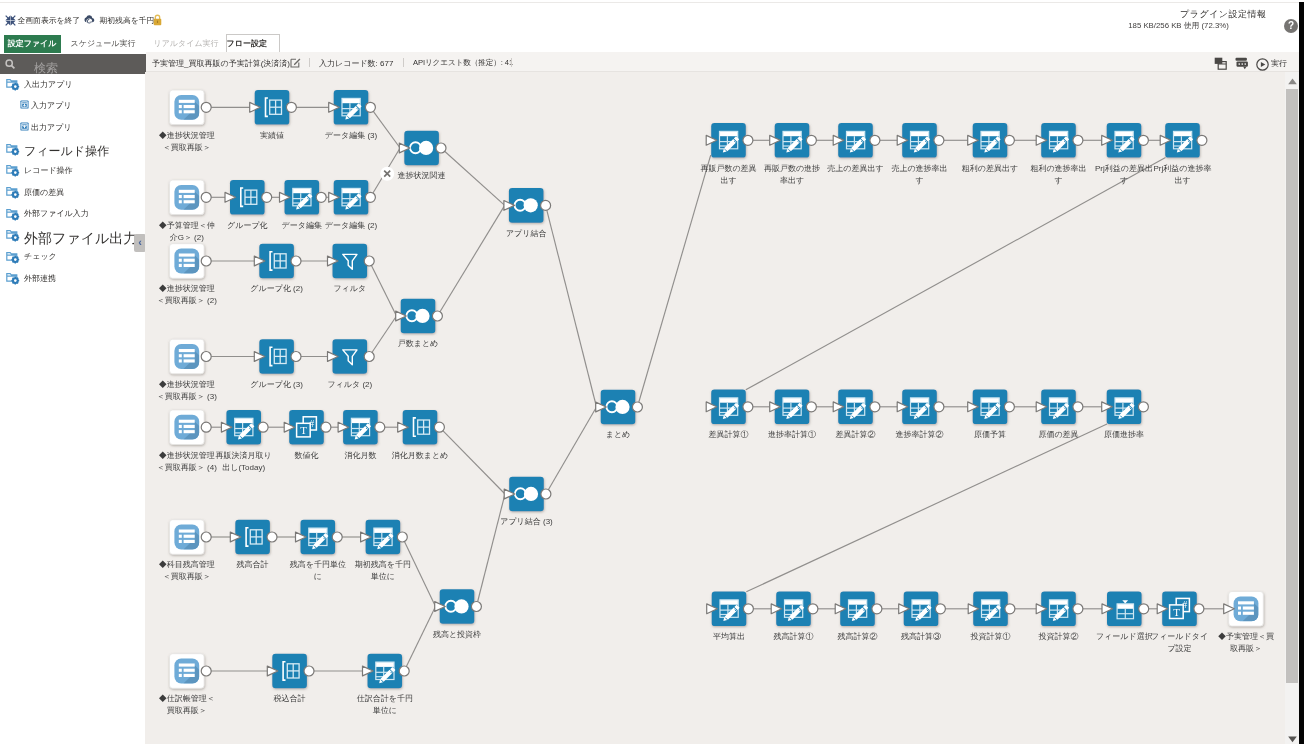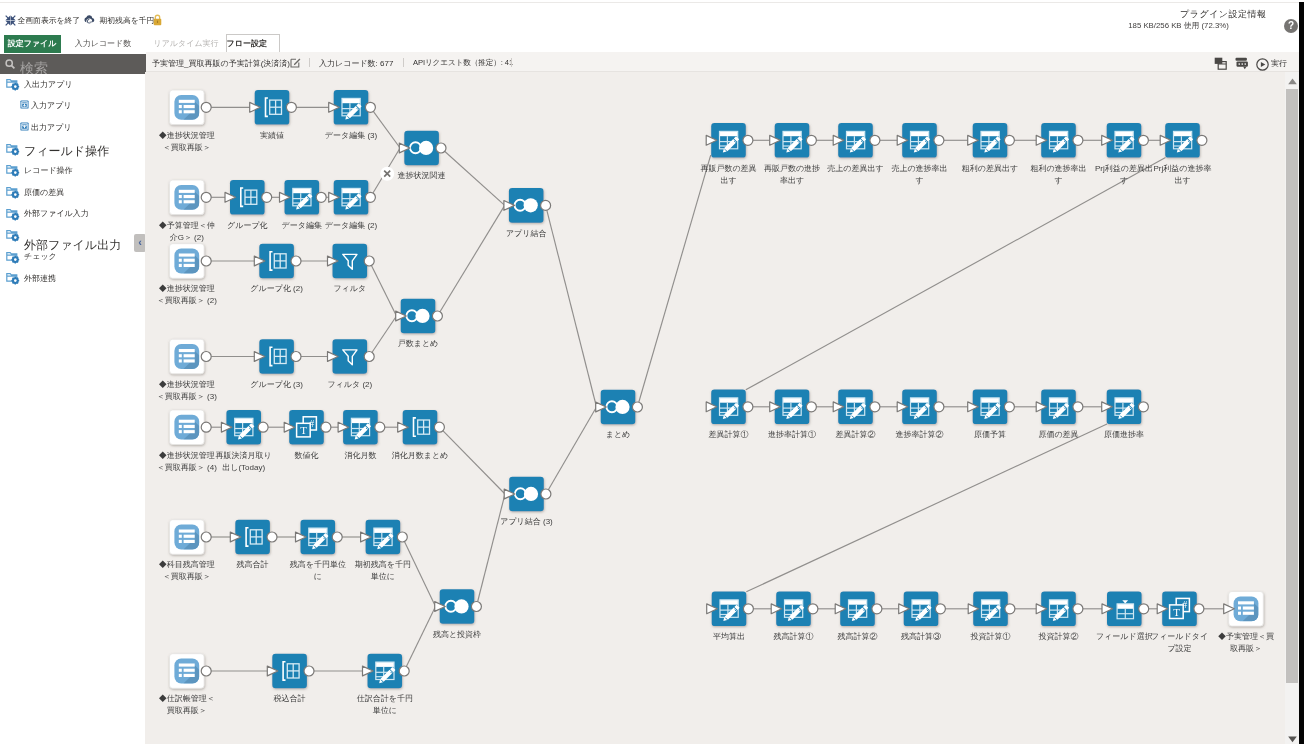--- a/index.html
+++ b/index.html
@@ -32,30 +32,30 @@
   <svg class="abs" style="left:152.5px;top:14px" width="9" height="12" viewBox="0 0 10 13">
     <path d="M2.6,5.5 V3.6 a2.4,2.4 0 0 1 4.8,0 V5.5" fill="none" stroke="#e3bc56" stroke-width="1.5"></path>
     <rect x="0.8" y="5.2" width="8.4" height="7" rx="1" fill="#d9a835"></rect>
     <rect x="4.4" y="7.2" width="1.2" height="2.6" fill="#a97f22"></rect>
   </svg>
   <div class="abs" style="left:1180px;top:7.5px;width:98px;text-align:left;font-size:9px;letter-spacing:0.5px;font-weight:normal;color:#2f2d2b">プラグイン設定情報</div>
   <div class="abs" style="left:1080px;top:20px;width:197px;text-align:center;font-size:7.8px;color:#434140">185 KB/256 KB 使用 (72.3%)</div>
   <div class="abs" style="left:1284px;top:19px;width:14px;height:14px;border-radius:50%;background:#767472;color:#fff;font-size:10px;font-weight:bold;text-align:center;line-height:14px">?</div>
 
   <div class="abs" style="left:3.5px;top:35px;width:57px;height:17.5px;background:#2d7b4f;color:#fff;font-size:8px;font-weight:bold;text-align:center;line-height:17.5px">設定ファイル</div>
-  <div class="abs" style="left:60px;top:35px;width:86px;height:17.5px;color:#4f4d4b;font-size:8px;text-align:center;line-height:17.5px">入力レコード数</div>
+  <div class="abs" style="left:60px;top:35px;width:86px;height:17.5px;color:#4f4d4b;font-size:8px;text-align:center;line-height:17.5px">スケジュール実行</div>
   <div class="abs" style="left:146px;top:35px;width:80px;height:17.5px;color:#b7b5b3;font-size:8px;text-align:center;line-height:17.5px">リアルタイム実行</div>
   <div class="abs" style="left:225.5px;top:34px;width:54px;height:19px;background:#fff;border:1px solid #cbc9c7;border-bottom:none;color:#33312f;font-size:8px;font-weight:bold;text-align:left;line-height:18px">フロー設定</div>
 
   <div class="abs" style="left:0;top:53.5px;width:146px;height:20.5px;background:#5d5b59">
     <svg class="abs" style="left:4.5px;top:5px" width="10" height="10" viewBox="0 0 10 10">
       <circle cx="4.2" cy="4.2" r="3.1" fill="none" stroke="#c4c2c0" stroke-width="1.5"></circle>
       <line x1="6.6" y1="6.6" x2="9.4" y2="9.4" stroke="#c4c2c0" stroke-width="1.7"></line>
     </svg>
-    <div class="abs" style="left:20px;top:6px;font-size:14px;color:#a3a1a0">検索</div>
+    <div class="abs" style="left:34px;top:6px;font-size:12px;color:#a3a1a0">検索</div>
   </div>
 
   <div class="abs" style="left:146px;top:52px;width:1158px;height:20px;background:#f5f3f1;border-bottom:1px solid #e6e3e0"></div>
   <div class="abs" style="left:152px;top:58px;font-size:8px;color:#333130">予実管理_買取再販の予実計算(決済済)</div>
   <svg class="abs" style="left:290px;top:57px" width="11" height="11" viewBox="0 0 11 11">
     <path d="M1,2.2 h5 M1,2.2 v7.8 h7.8 v-4.4" fill="none" stroke="#6b6967" stroke-width="1.1"></path>
     <path d="M4.2,6.8 l5.2,-5.2 1,1 -5.2,5.2 -1.4,0.4 z" fill="#6b6967"></path>
   </svg>
   <div class="abs" style="left:309px;top:58px;width:1px;height:9px;background:#cfccc9"></div>
   <div class="abs" style="left:319px;top:58px;font-size:8px;color:#333130">入力レコード数: 677</div>
@@ -179,21 +179,21 @@
         <g stroke="#2e7cb8" stroke-width="1.5">
           <line x1="9.3" y1="5.7" x2="9.3" y2="13.5"></line>
           <line x1="5.4" y1="9.6" x2="13.2" y2="9.6"></line>
           <line x1="6.5" y1="6.8" x2="12.1" y2="12.4"></line>
           <line x1="6.5" y1="12.4" x2="12.1" y2="6.8"></line>
         </g>
         <circle cx="9.3" cy="9.6" r="3.4" fill="#2e7cb8"></circle>
         <circle cx="9.3" cy="9.6" r="1.3" fill="#fff"></circle>
       </g>
     </svg>
-    <div class="abs" style="left:24px;top:237px;font-size:12px;color:#33312f">外部ファイル出力</div>
+    <div class="abs" style="left:24px;top:230px;font-size:14px;color:#33312f">外部ファイル出力</div>
     <svg class="abs" style="left:6px;top:249.8px" width="14" height="14" viewBox="0 0 14 14">
       <path d="M0.8,2.6 h3.4 l1.1,1.2 h5.5 v1.4 h-10 z M0.8,5.2 h10 v5 h-10 z" fill="none" stroke="#5b9fd0" stroke-width="1.2"></path>
       <g fill="#2e7cb8">
         <circle cx="9.3" cy="9.6" r="2.7"></circle>
         <g stroke="#2e7cb8" stroke-width="1.5">
           <line x1="9.3" y1="5.7" x2="9.3" y2="13.5"></line>
           <line x1="5.4" y1="9.6" x2="13.2" y2="9.6"></line>
           <line x1="6.5" y1="6.8" x2="12.1" y2="12.4"></line>
           <line x1="6.5" y1="12.4" x2="12.1" y2="6.8"></line>
         </g>

